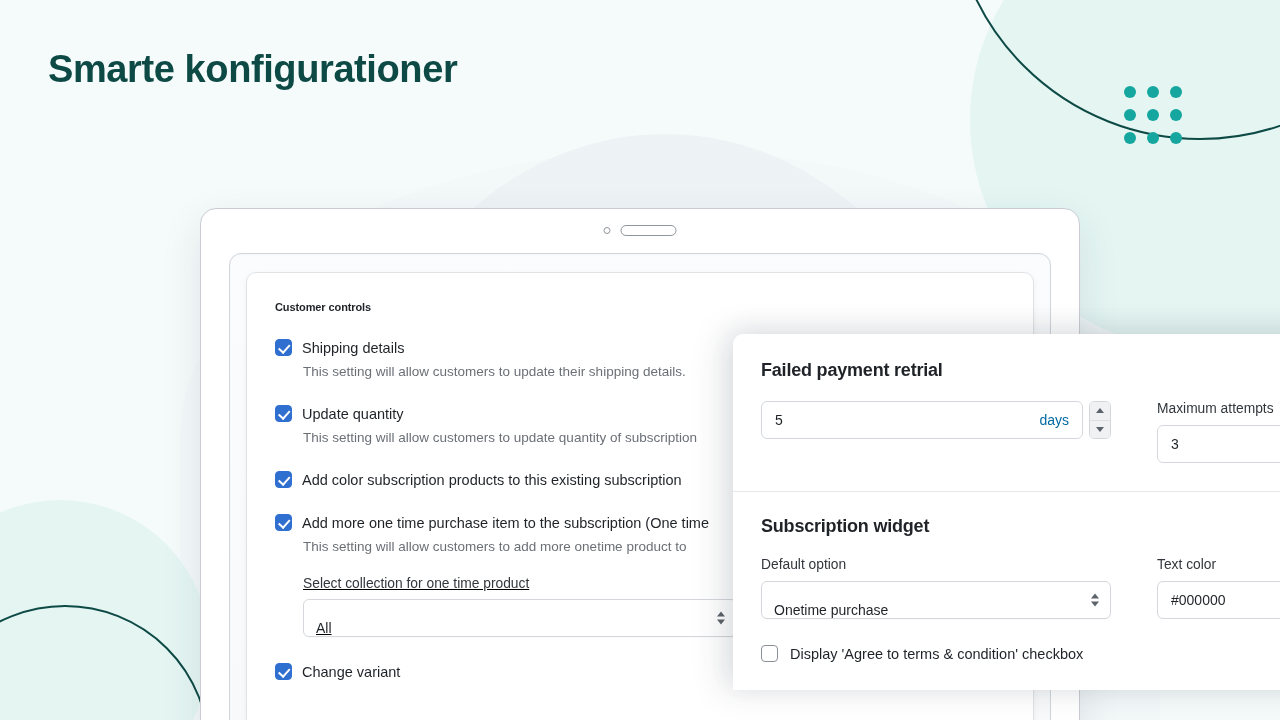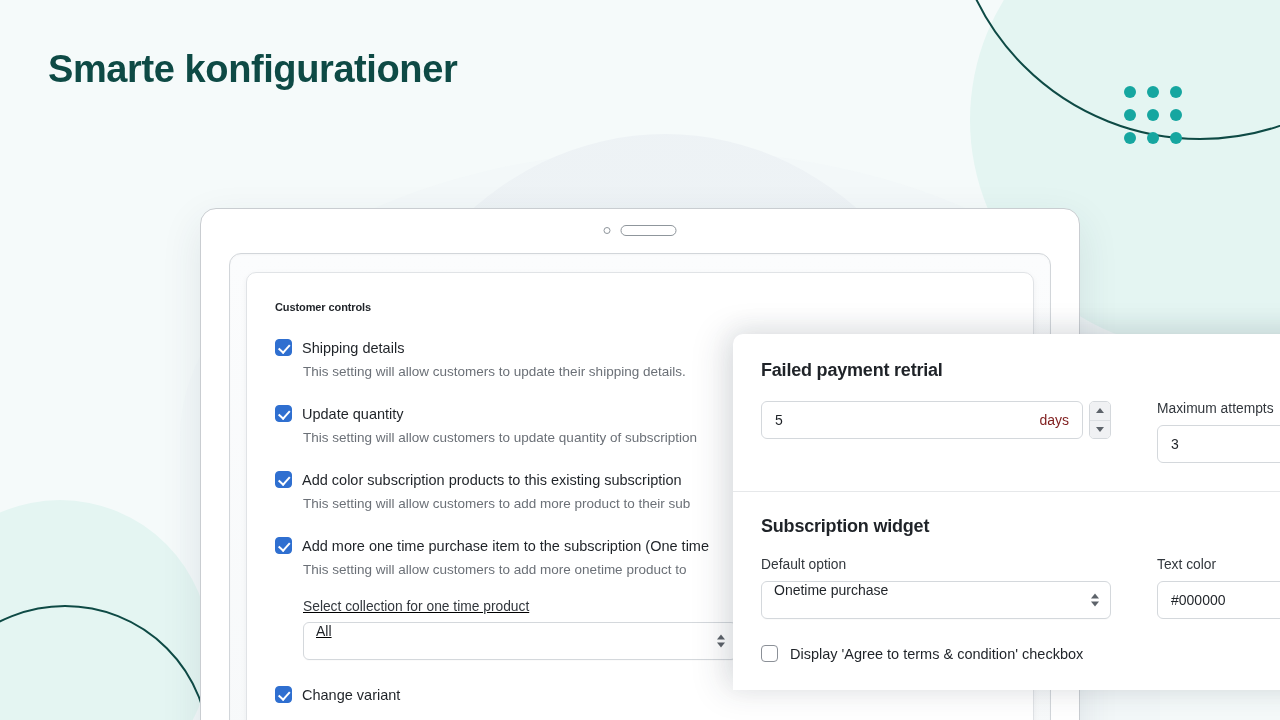--- a/index.html
+++ b/index.html
@@ -198,21 +198,21 @@
     margin-bottom: 8px;
   }
   .select-box {
     position: relative;
     width: 434px;
     height: 38px;
     border: 1px solid #d4d8dc;
     border-radius: 6px;
     background: #fff;
     display: flex;
-    align-items: flex-start;
+    align-items: flex-end;
     padding: 0 12px;
     font-size: 14px;
     color: #1f2328;
     box-shadow: 0 1px 1px rgba(0,0,0,.02);
   }
   .updown {
     position: absolute;
     right: 11px; top: 50%;
     transform: translateY(-50%);
     display: flex;
@@ -273,21 +273,21 @@
     border: 1px solid #d4d8dc;
     border-radius: 6px;
     background: #fff;
     display: flex;
     align-items: center;
     justify-content: space-between;
     padding: 0 13px;
     font-size: 14px;
     color: #1f2328;
   }
-  .input-suffix { color: #7f1d1d; font-size: 14px; }
+  .input-suffix { color: #0369a1; font-size: 14px; }
   .stepper {
     margin-left: 6px;
     width: 22px;
     display: flex;
     flex-direction: column;
     border: 1px solid #d4d8dc;
     border-radius: 5px;
     overflow: hidden;
   }
   .stepper button {
@@ -370,21 +370,20 @@
           <span class="setting-label">Update quantity</span>
         </div>
         <div class="setting-desc">This setting will allow customers to update quantity of subscription</div>
       </div>
 
       <div class="setting">
         <div class="setting-head">
           <span class="cb checked"></span>
           <span class="setting-label">Add color subscription products to this existing subscription</span>
         </div>
-        <div class="setting-desc">This setting will allow customers to add more product to their sub</div>
       </div>
 
       <div class="setting">
         <div class="setting-head">
           <span class="cb checked"></span>
           <span class="setting-label">Add more one time purchase item to the subscription (One time</span>
         </div>
         <div class="setting-desc">This setting will allow customers to add more onetime product to</div>
       </div>
 

